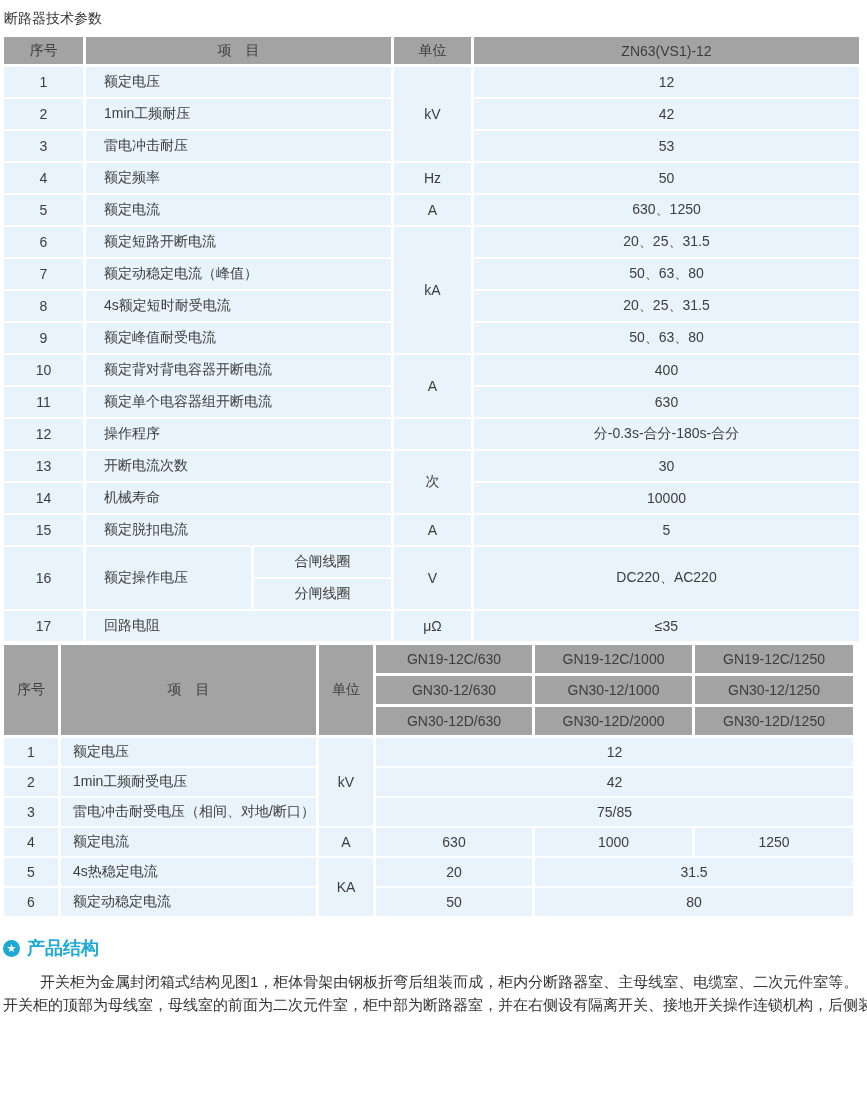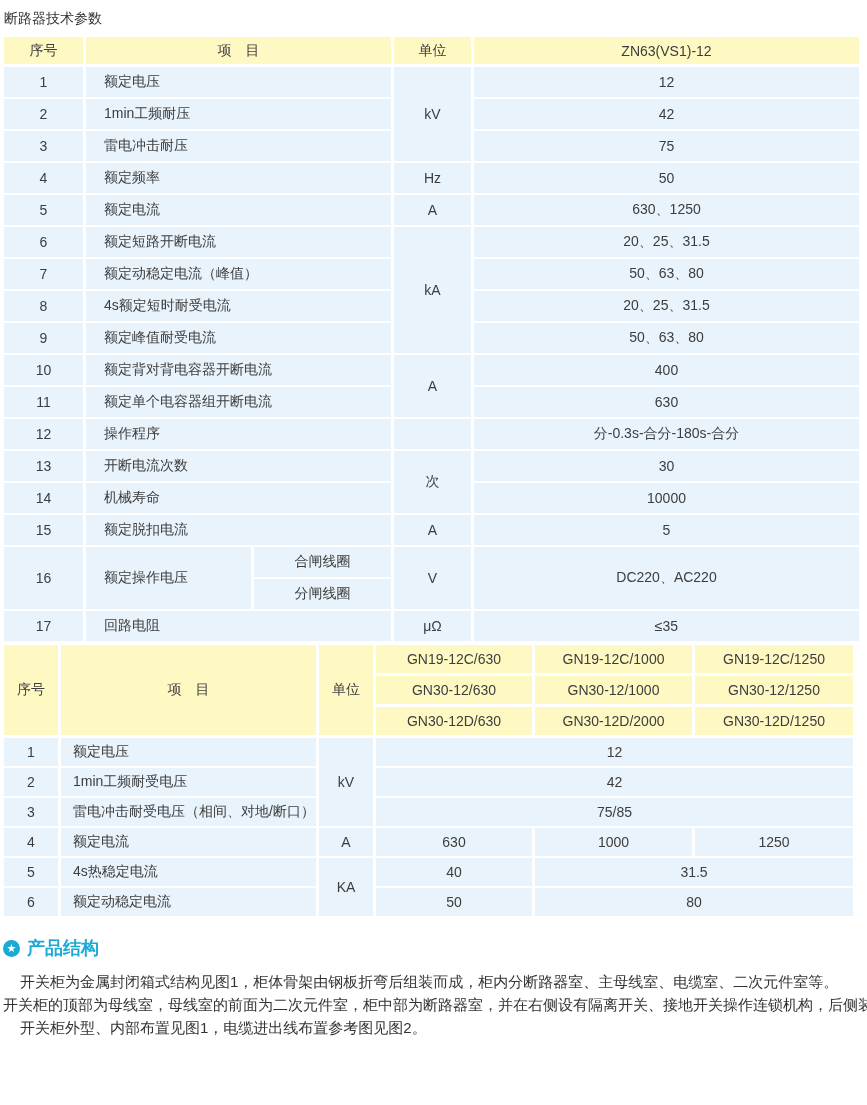--- a/index.html
+++ b/index.html
@@ -18,42 +18,42 @@
     margin-left:1px;
   }
   .ptable td {
     background:#e8f3fb;
     border:2px solid #ffffff;
     border-left-width:3px; border-right-width:3px;
     text-align:center; vertical-align:middle;
     font-size:14px; color:#3d3d3d;
     padding:0; overflow:hidden; white-space:nowrap;
   }
-  .ptable tr.head td { background:#fef9c3; border-bottom-width:3px; }
+  .ptable tr.head td { background:#a3a3a3; border-bottom-width:3px; }
   .t1 td { height:30px; }
   .t1 tr.head td { height:27px; font-size:14px; }
   .t1 td.item { text-align:left; padding-left:18px; }
   .t2 td { height:28px;margin-left:16px; }
   .t2 td.item { text-align:left; padding-left:12px; }
   .section-head {
     display:flex; align-items:center; gap:7px;
     margin:18px 0 10px 3px;
     color:#1ea9d5; font-size:18px; font-weight:bold;
   }
   .star-icon {
     display:inline-flex; align-items:center; justify-content:center;
     width:17px; height:17px; border-radius:50%;
     background:#1ea9d5; color:#ffffff; font-size:11px; line-height:1;
     font-weight:normal;
   }
   p.body-line {
     margin:0; font-size:15px; line-height:23px; color:#333333;
     white-space:nowrap;
   }
-  p.indent { padding-left:20px; }
+  p.indent { padding-left:40px; }
   p.flush  { padding-left:3px; }
 </style>
 </head>
 <body>
 
 <div>
 
   <div class="tbl-title">断路器技术参数</div>
 
   <table class="ptable t1">
@@ -78,21 +78,21 @@
       <td>12</td>
     </tr>
     <tr>
       <td>2</td>
       <td colspan="2" class="item">1min工频耐压</td>
       <td>42</td>
     </tr>
     <tr>
       <td>3</td>
       <td colspan="2" class="item">雷电冲击耐压</td>
-      <td>75</td>
+      <td>53</td>
     </tr>
     <tr>
       <td>4</td>
       <td colspan="2" class="item">额定频率</td>
       <td>Hz</td>
       <td>50</td>
     </tr>
     <tr>
       <td>5</td>
       <td colspan="2" class="item">额定电流</td>
@@ -223,33 +223,32 @@
       <td class="item">额定电流</td>
       <td>A</td>
       <td>630</td>
       <td>1000</td>
       <td>1250</td>
     </tr>
     <tr>
       <td>5</td>
       <td class="item">4s热稳定电流</td>
       <td rowspan="2">KA</td>
-      <td>40</td>
+      <td>20</td>
       <td colspan="2">31.5</td>
     </tr>
     <tr>
       <td>6</td>
       <td class="item">额定动稳定电流</td>
       <td>50</td>
       <td colspan="2">80</td>
     </tr>
     </tbody>
   </table>
 
   <div class="section-head">
     <span class="star-icon">★</span>
     <span>产品结构</span>
   </div>
   <p class="body-line indent">开关柜为金属封闭箱式结构见图1，柜体骨架由钢板折弯后组装而成，柜内分断路器室、主母线室、电缆室、二次元件室等。</p>
   <p class="body-line flush">开关柜的顶部为母线室，母线室的前面为二次元件室，柜中部为断路器室，并在右侧设有隔离开关、接地开关操作连锁机构，后侧装有电流互</p>
-  <p class="body-line indent">开关柜外型、内部布置见图1，电缆进出线布置参考图见图2。</p>
 
 </div>
 
 </body></html>

